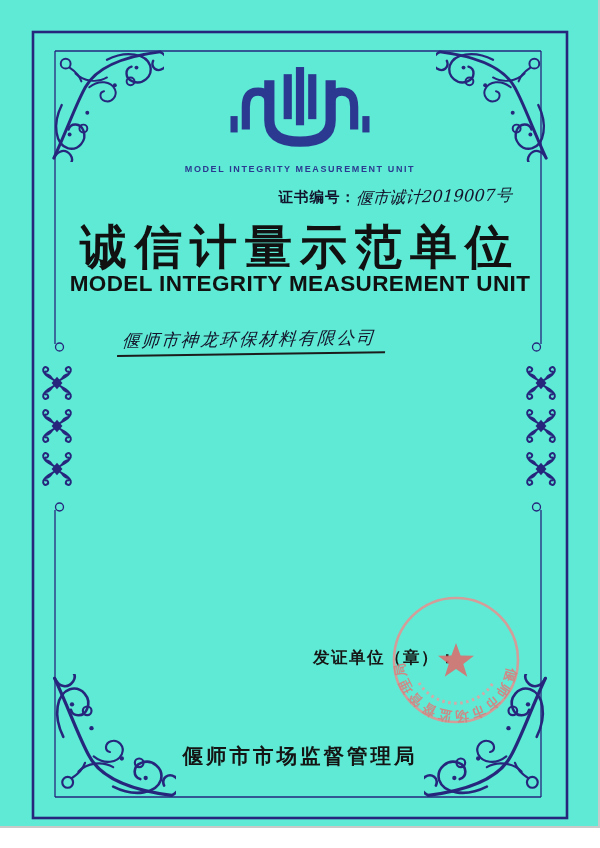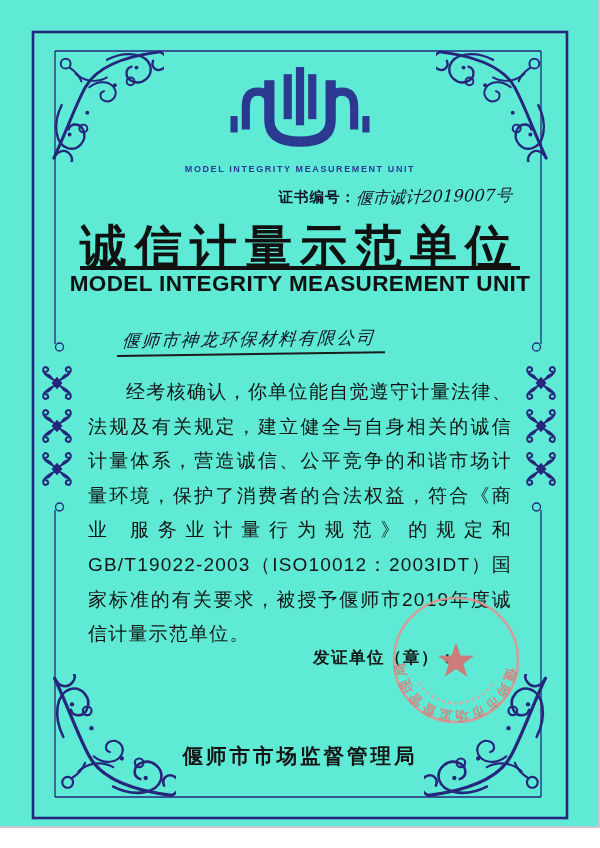--- a/index.html
+++ b/index.html
@@ -30,21 +30,20 @@
     font-style:italic;color:#14142c;
     display:inline-block;transform:rotate(-1.2deg) skewX(-4deg);
   }
   .cert-no .handwriting{font-size:16.5px;}
 
   .title-cn{
     position:absolute;top:216px;left:0;width:600px;text-align:center;
     font-family:"Liberation Serif","DejaVu Serif",serif;
     font-size:47px;font-weight:bold;letter-spacing:8px;color:#111;
     white-space:nowrap;
-    text-decoration:underline;
   }
   .title-en{
     position:absolute;top:271px;left:0;width:600px;text-align:center;
     font-size:22.5px;font-weight:bold;letter-spacing:0.4px;color:#111;
     font-family:"Liberation Sans",sans-serif;white-space:nowrap;
   }
 
   .company-line{position:absolute;top:327px;left:118px;}
   .company-line .handwriting{
     font-size:17.5px;letter-spacing:2px;padding:0 10px 2px 4px;
@@ -176,21 +175,20 @@
     <span class="label">证书编号：</span><span class="handwriting">偃市诚计2019007号</span>
   </div>
 
   <div class="title-cn">诚信计量示范单位</div>
   <div class="title-en">MODEL INTEGRITY MEASUREMENT UNIT</div>
 
   <div class="company-line">
     <span class="handwriting">偃师市神龙环保材料有限公司</span>
   </div>
 
-  <div class="body-text">经考核确认，你单位能自觉遵守计量法律、法规及有关规定，建立健全与自身相关的诚信计量体系，营造诚信、公平竞争的和谐市场计量环境，保护了消费者的合法权益，符合《商业 服务业计量行为规范》的规定和GB/T19022-2003（ISO10012：2003IDT）国家标准的有关要求，被授予偃师市2019年度诚信计量示范单位。</div>
 
   <div class="issuer-line">发证单位（章）：</div>
 
   <svg class="seal" viewBox="0 0 134 134">
     <defs>
       <path id="sealArc" d="M 67,119 A 52,52 0 1 1 67.01,119" transform="rotate(-90 67 67)"></path>
       <path id="sealArcBottom" d="M 22,84 A 48,48 0 0 0 112,84"></path>
     </defs>
     <circle cx="67" cy="67" r="62" fill="none" stroke="#e8908f" stroke-width="2.6"></circle>
     <g>

